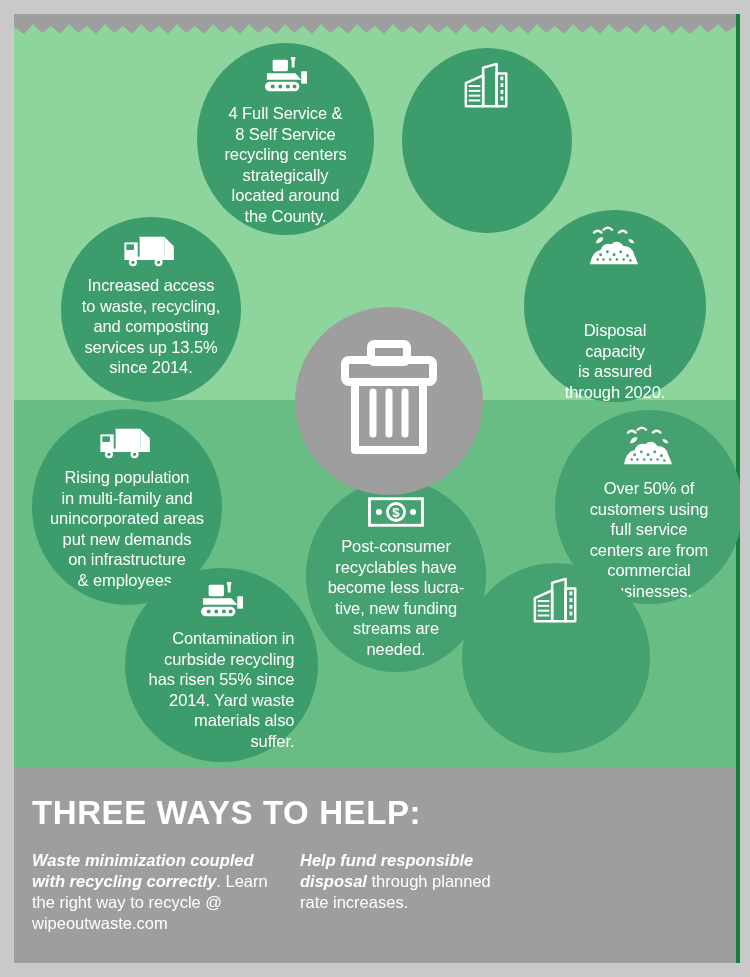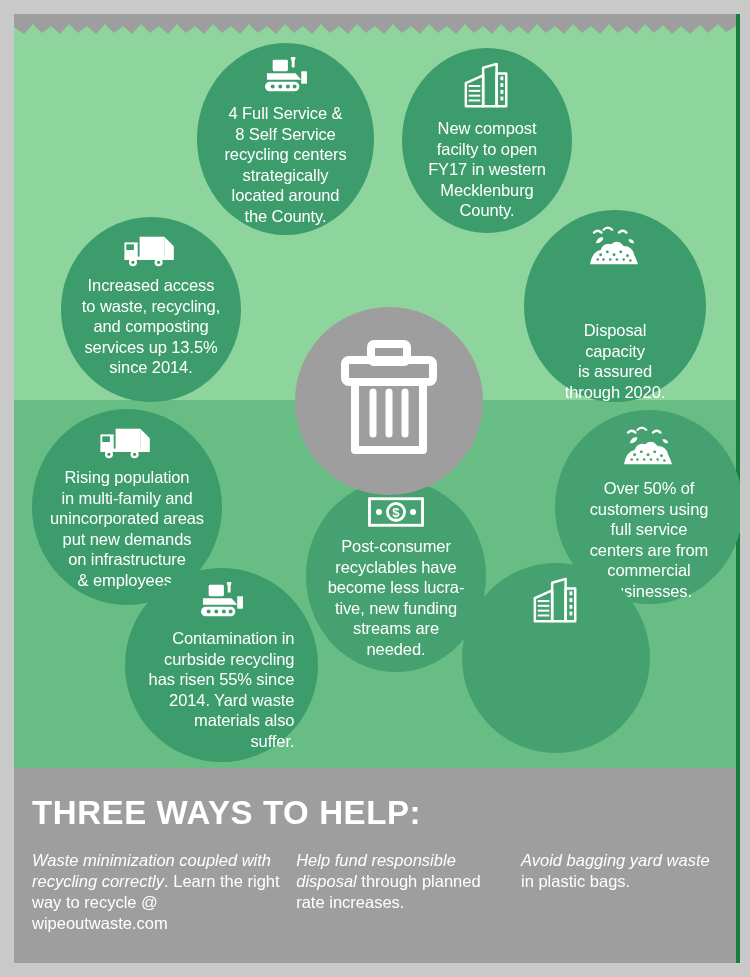--- a/index.html
+++ b/index.html
@@ -129,21 +129,21 @@
   }
   .footer-col {
     color: #ffffff;
     font-size: 16.5px;
     line-height: 21px;
   }
   .footer-col.c1 { width: 268px; padding-right: 14px; }
   .footer-col.c2 { width: 228px; padding-right: 14px; }
   .footer-col.c3 { width: 200px; }
   .footer-col b {
-    font-weight: normal;
+    font-weight: bold;
     font-style: italic;
   }
 </style>
 </head>
 <body>
 
 <div id="infographic">
   <div class="canvas">
 
     <div class="band-top"></div>
@@ -200,25 +200,20 @@
             <line x1="11" y1="40" x2="23" y2="40"></line>
           </g>
           <g fill="#fff">
             <rect x="44" y="15" width="3" height="4"></rect>
             <rect x="44" y="22" width="3" height="4"></rect>
             <rect x="44" y="29" width="3" height="4"></rect>
             <rect x="44" y="36" width="3" height="4"></rect>
           </g>
         </svg>
       </span>
-      <div class="txt">New compost
-facilty to open
-FY17 in western
-Mecklenburg
-County.</div>
     </div>
 
     <div class="bubble" style="left:510px; top:196px; width:182px; height:192px;justify-content:space-between;">
       <span class="icon">
         <svg width="62" height="48" viewBox="0 0 64 50">
           <g fill="none" stroke="#fff" stroke-width="2.3" stroke-linecap="round">
             <path d="M10,9 q4,-4 8,0"></path>
             <path d="M20,6 q4.5,-4.5 9,0"></path>
             <path d="M36,9 q4,-4 8,0"></path>
           </g>
@@ -405,20 +400,17 @@
 
     <div class="footer-inner">
       <div class="footer-title">THREE WAYS TO HELP:</div>
       <div class="footer-cols">
         <div class="footer-col c1">
           <b>Waste minimization coupled with recycling correctly</b><span>. Learn the right way to recycle @ wipeoutwaste.com</span>
         </div>
         <div class="footer-col c2">
           <b>Help fund responsible disposal</b><span> through planned rate increases.</span>
         </div>
-        <div class="footer-col c3">
-          <b>Avoid bagging yard waste</b><span> in plastic bags.</span>
-        </div>
       </div>
     </div>
 
   </div>
 </div>
 
 </body></html>

